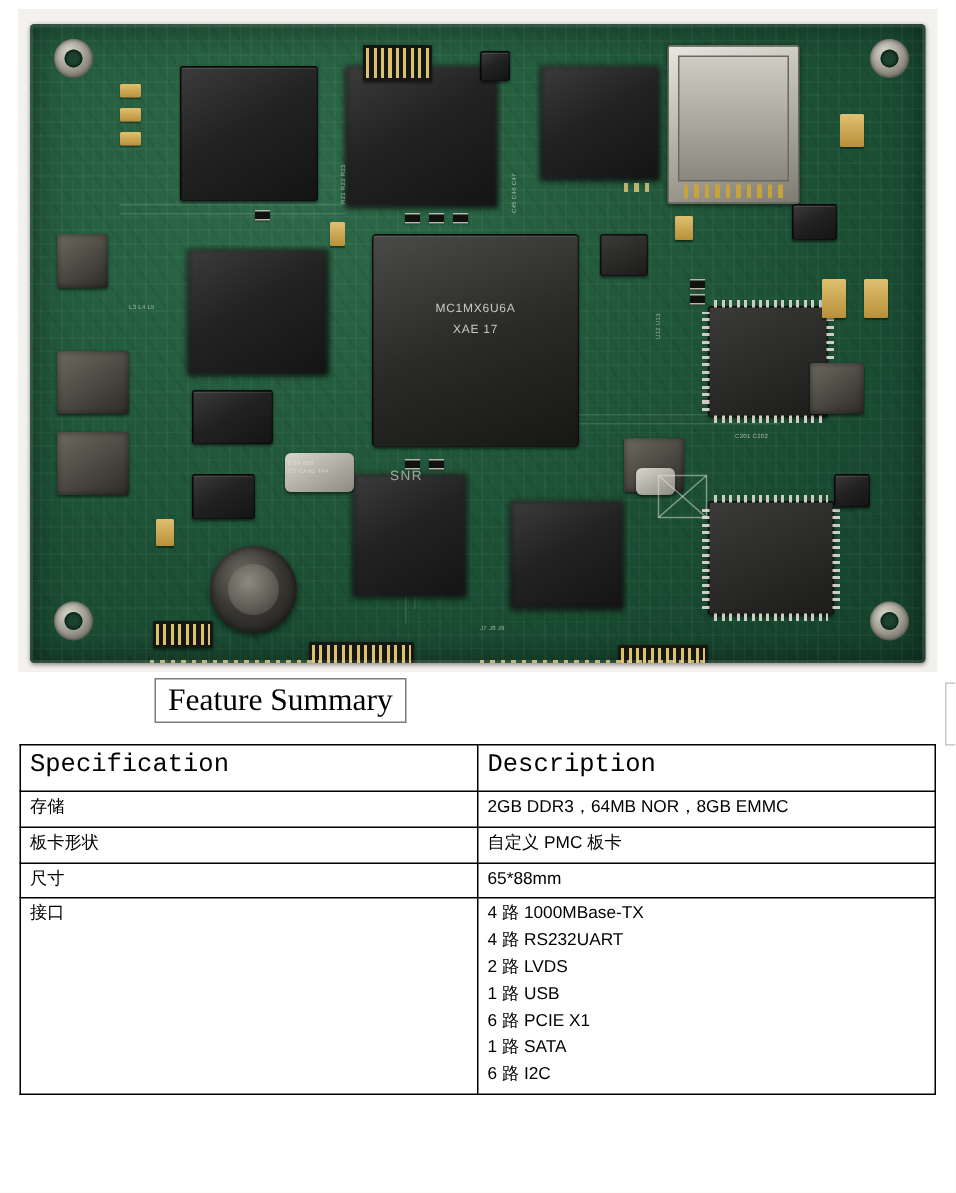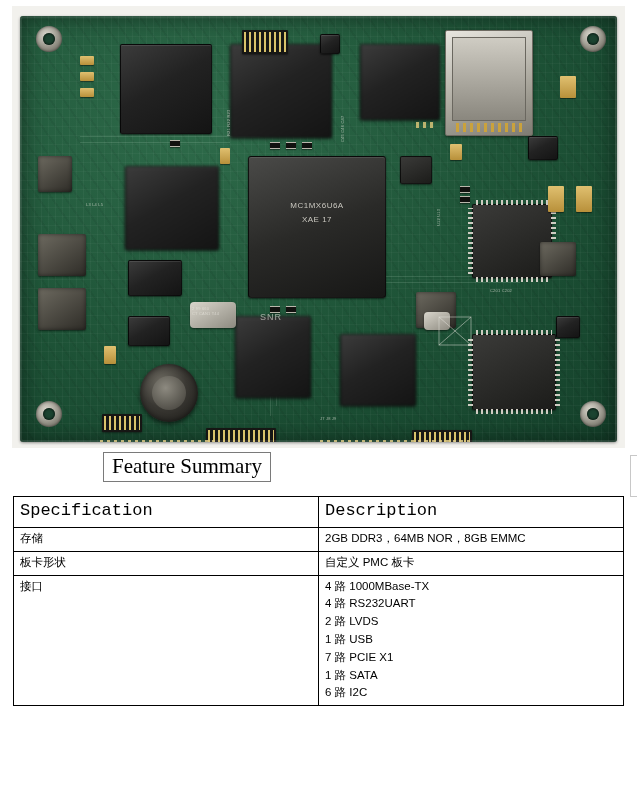--- a/index.html
+++ b/index.html
@@ -420,28 +420,32 @@
     <tr>
       <td class="cell-spec">存储</td>
       <td class="cell-desc">2GB DDR3，64MB NOR，8GB EMMC</td>
     </tr>
 
     <tr>
       <td class="cell-spec">板卡形状</td>
       <td class="cell-desc">自定义 PMC 板卡</td>
     </tr>
 
+    <tr>
+      <td class="cell-spec">尺寸</td>
+      <td class="cell-desc">65*88mm</td>
+    </tr>
 
     <tr>
       <td class="cell-spec">接口</td>
       <td class="cell-desc">
         <span class="iface-line">4 路 1000MBase-TX</span>
         <span class="iface-line">4 路 RS232UART</span>
         <span class="iface-line">2 路 LVDS</span>
         <span class="iface-line">1 路 USB</span>
-        <span class="iface-line">7 路 PCIE X1</span>
+        <span class="iface-line">6 路 PCIE X1</span>
         <span class="iface-line">1 路 SATA</span>
         <span class="iface-line">6 路 I2C</span>
       </td>
     </tr>
 
   </tbody>
 </table>
 
 </body></html>

